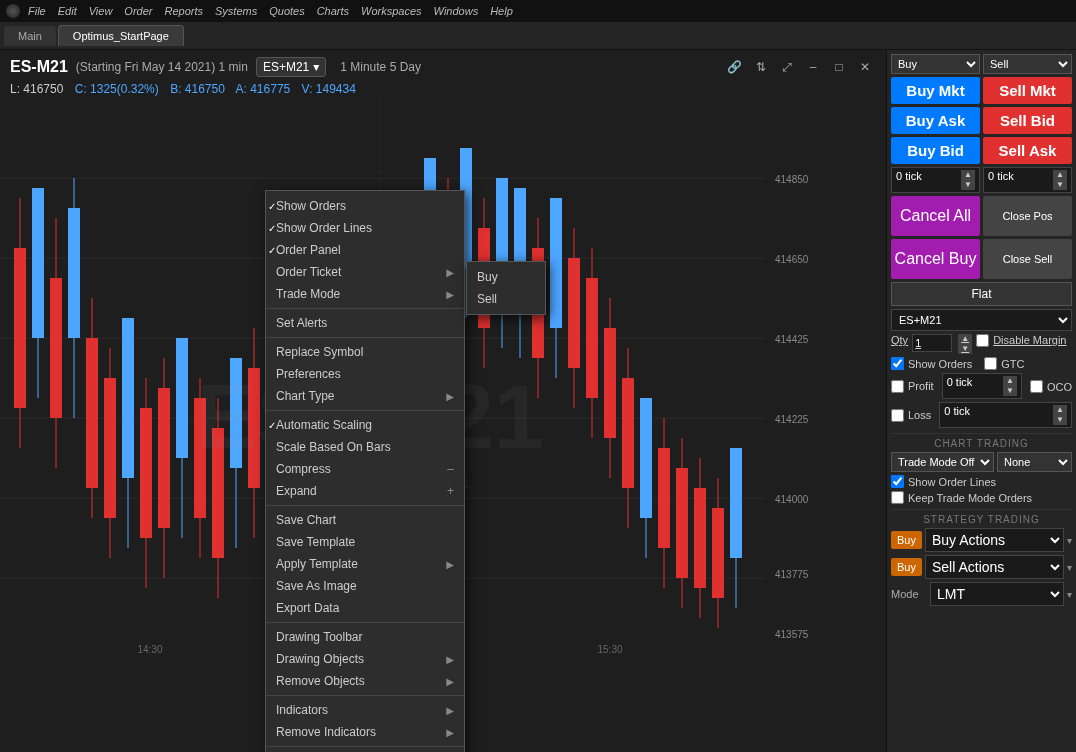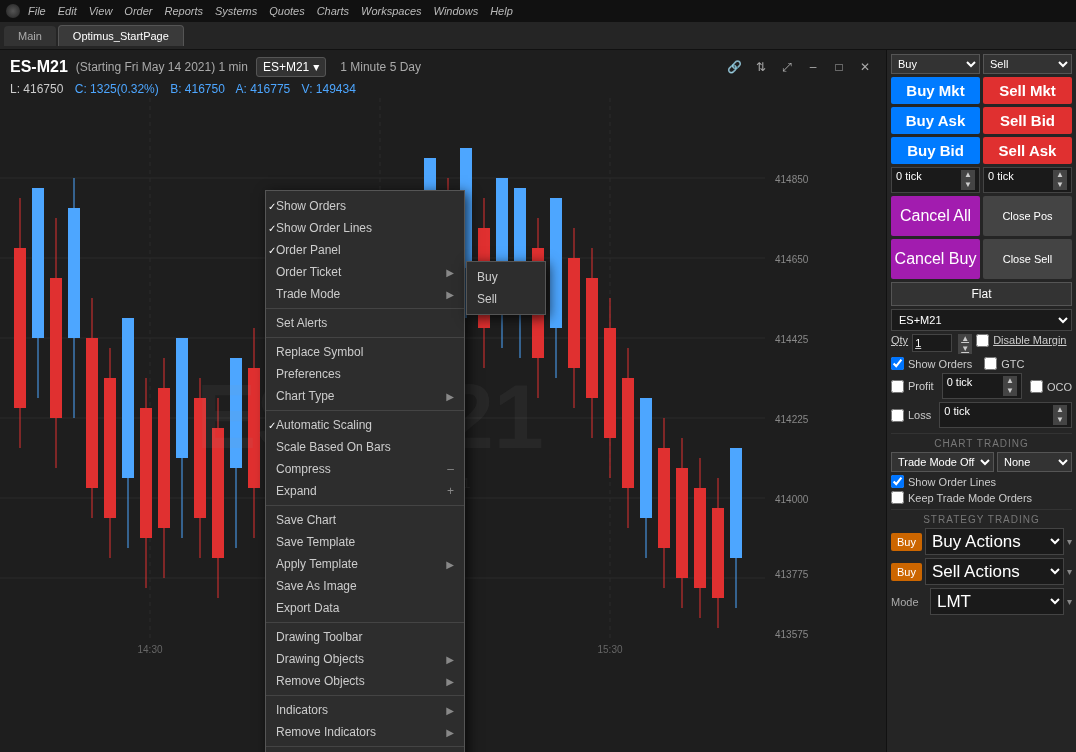--- a/index.html
+++ b/index.html
@@ -310,21 +310,21 @@
     .strategy-label {
       font-size: 11px;
       color: #aaa;
       width: 36px;
     }
     .strategy-select {
       flex: 1;
       background: #1a1a1a;
       border: 1px solid #444;
       color: #fff;
-      font-size: 17px;
+      font-size: 14px;
       padding: 2px;
     }
     .strategy-btn {
       padding: 3px 6px;
       background: #cc6600;
       border: none;
       color: #fff;
       font-size: 11px;
       cursor: pointer;
       border-radius: 2px;

